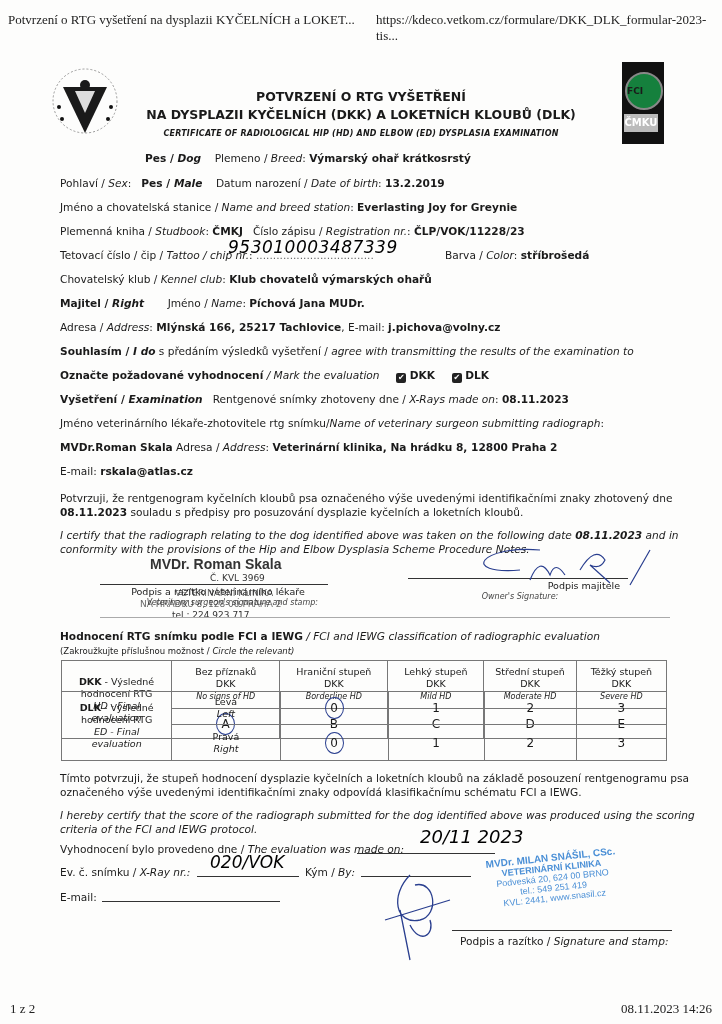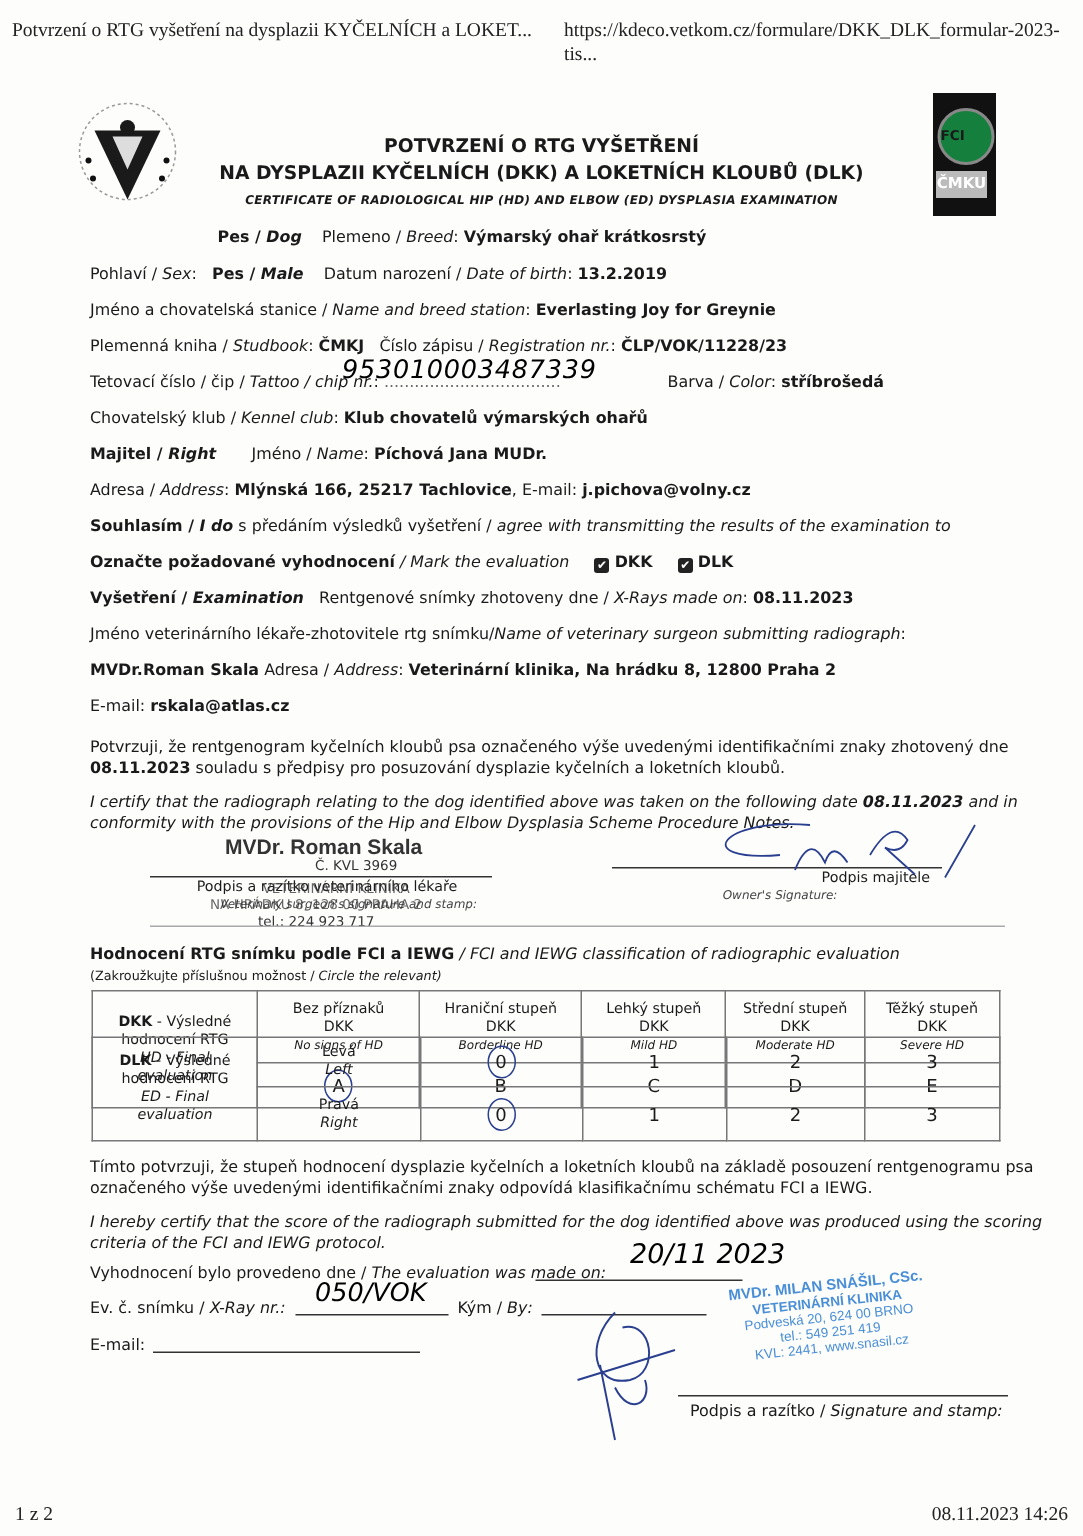--- a/index.html
+++ b/index.html
@@ -200,21 +200,21 @@
 <div class="abs t" style="left:60px; top:843px;">
   <span>Vyhodnocení bylo provedeno dne / </span><span class="i">The evaluation was made on:</span>
 </div>
 <div class="abs line" style="left:357px; top:853px; width:138px;"></div>
 <div class="abs hand" style="left:420px; top:826px; font-size:18px;">20/11 2023</div>
 
 <div class="abs t" style="left:60px; top:866px;">
   <span>Ev. č. snímku / </span><span class="i">X-Ray nr.:</span>
 </div>
 <div class="abs line" style="left:197px; top:876px; width:102px;"></div>
-<div class="abs hand" style="left:210px; top:852px; font-size:17px;">050/VOK</div>
+<div class="abs hand" style="left:210px; top:852px; font-size:17px;">020/VOK</div>
 <div class="abs t" style="left:305px; top:866px;">
   <span>Kým / </span><span class="i">By:</span>
 </div>
 <div class="abs line" style="left:361px; top:876px; width:110px;"></div>
 
 <div class="abs t" style="left:60px; top:891px;">E-mail:</div>
 <div class="abs line" style="left:102px; top:901px; width:178px;"></div>
 
 <div class="abs stamp" style="left:470px; top:852px; width:165px;">
   <div style="font-weight:bold; font-size:10px;">MVDr. MILAN SNÁŠIL, CSc.</div>

